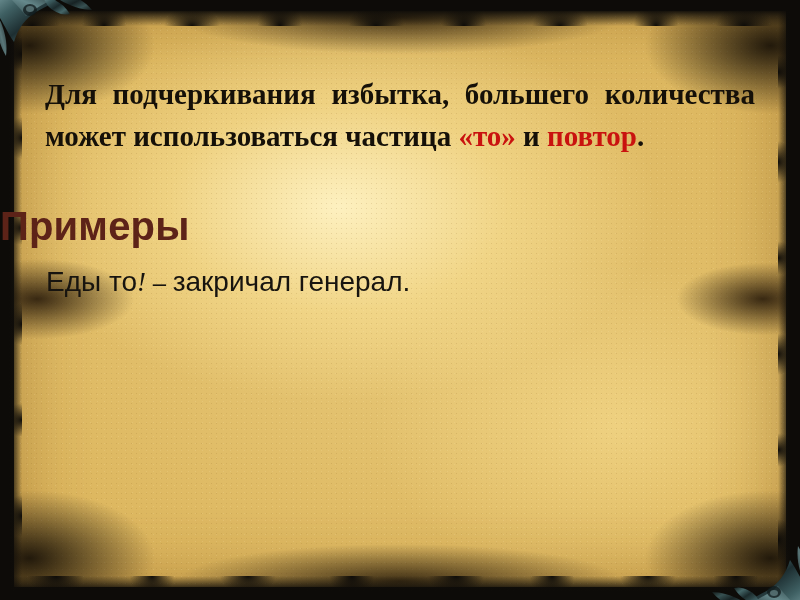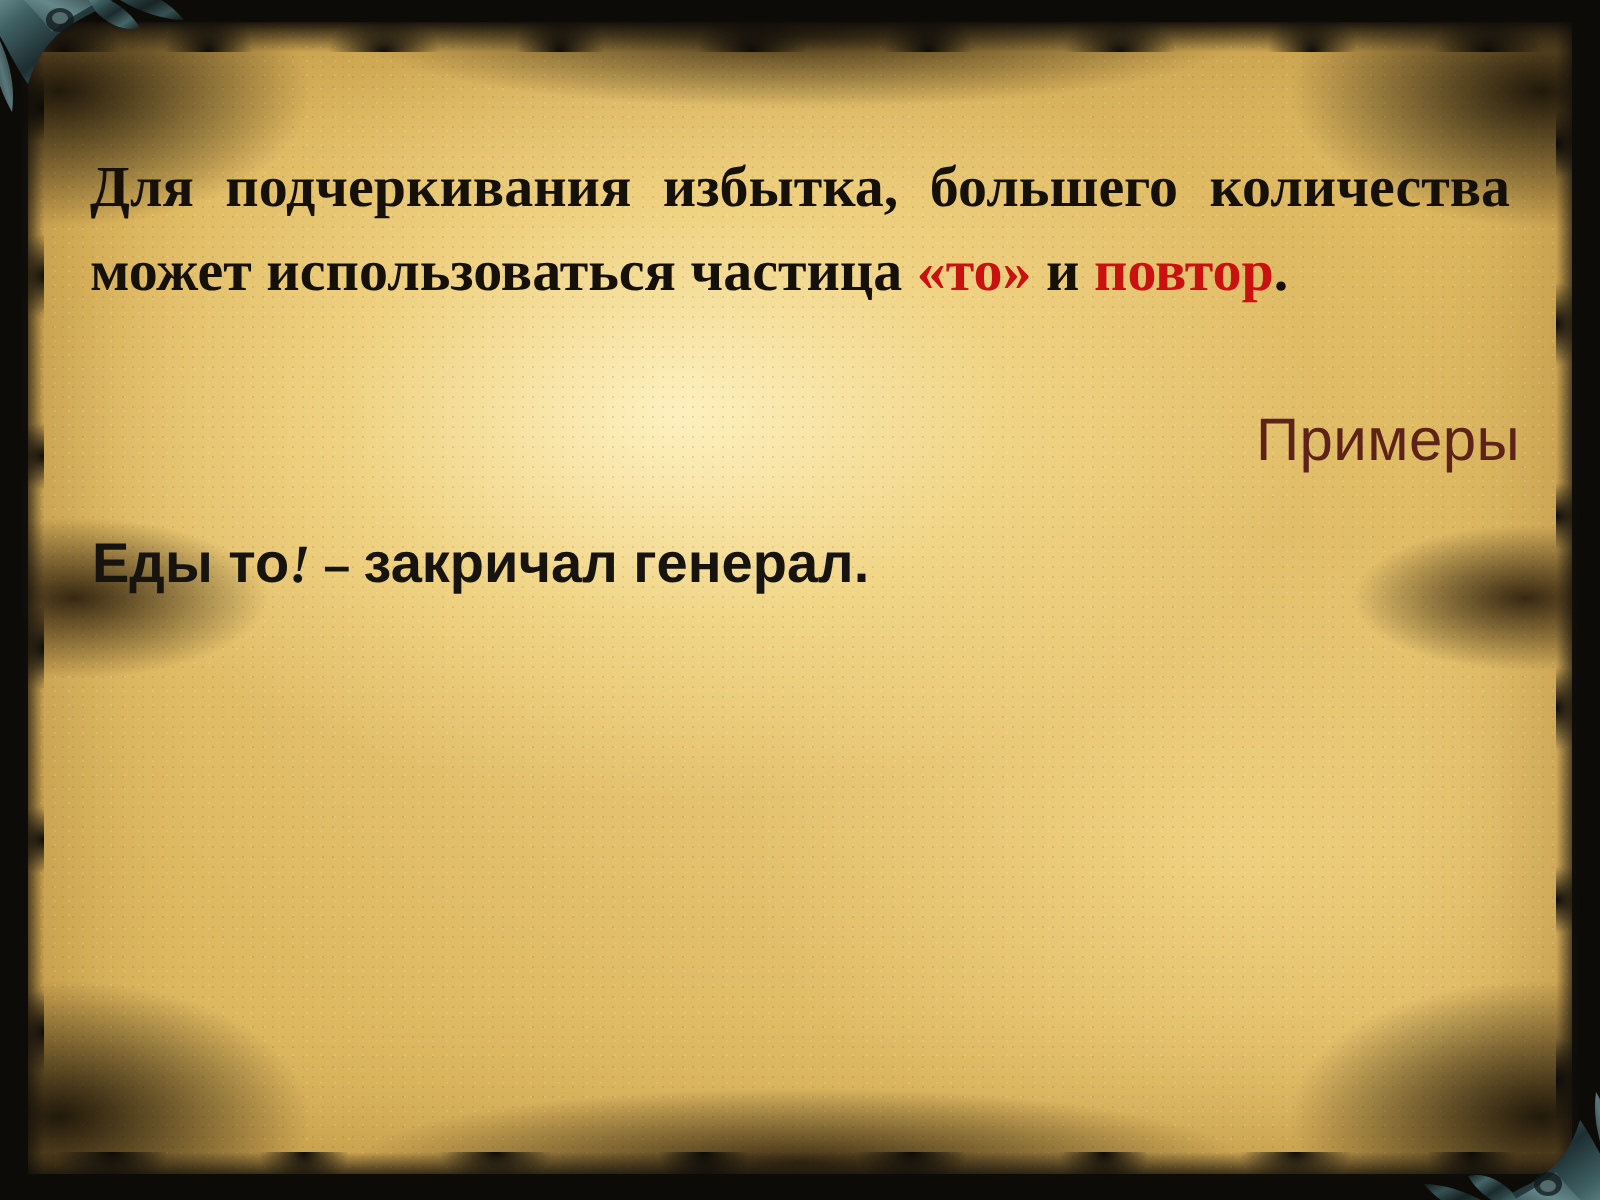--- a/index.html
+++ b/index.html
@@ -159,34 +159,34 @@
     color: #c9120f;
     font-weight: 700;
   }
   .blk { color: #151008; font-weight: 700; }
 
   .heading {
     position: absolute;
     left: 0;
     top: 204px;
     width: 760px;
-    text-align: right;
+    text-align: left;
     font-family: "Liberation Sans", "DejaVu Sans", sans-serif;
-    font-size: 30px;
-    font-weight: 400;
+    font-size: 40px;
+    font-weight: 700;
     color: #5d2318;
     letter-spacing: 0.2px;
   }
 
   .example {
     position: absolute;
     left: 46px;
     font-family: "Liberation Sans", "DejaVu Sans", sans-serif;
     font-size: 28px;
-    font-weight: 700;
+    font-weight: 400;
     color: #17140f;
     white-space: nowrap;
   }
   .example.one { top: 266px; }
   .example.two { top: 361px; }
 
   .bang {
     font-style: italic;
     font-family: "Liberation Serif", "DejaVu Serif", serif;
     font-size: 27px;

